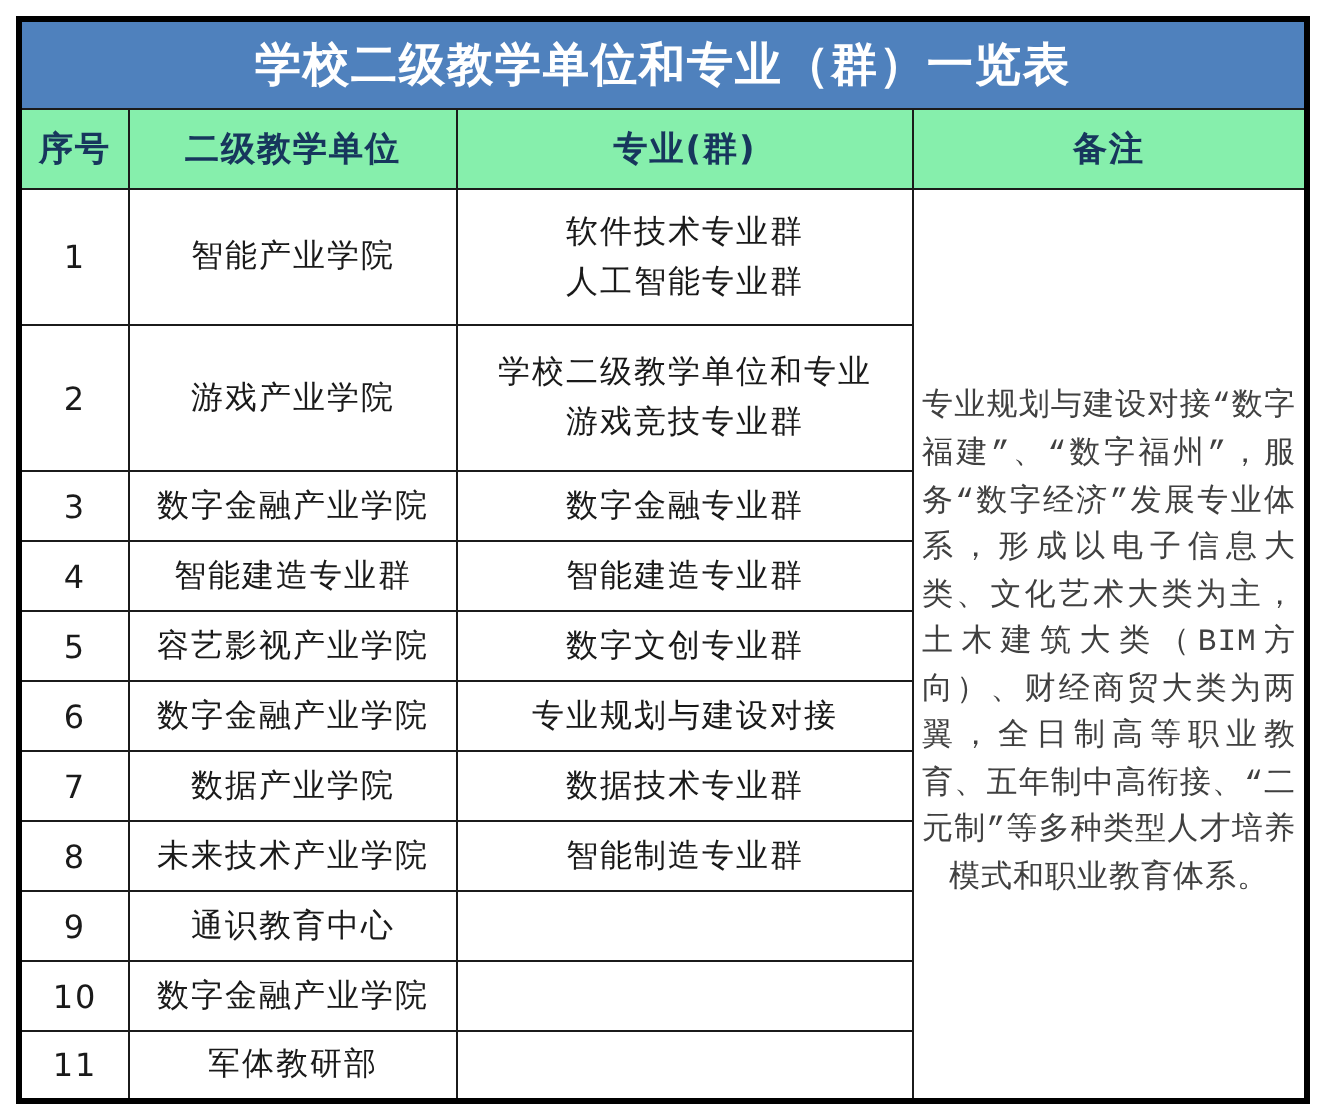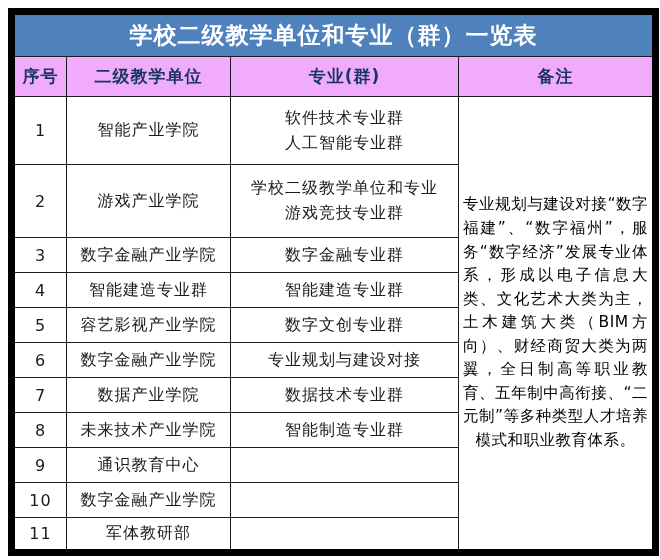--- a/index.html
+++ b/index.html
@@ -15,40 +15,40 @@
     background: #ffffff;
     overflow: hidden;
   }
   table.unit-table {
     position: absolute;
     left: 8px;
     top: 8px;
     width: 644px;
     border-collapse: collapse;
     table-layout: fixed;
-    border: 7px solid #000000;
+    border: 3px solid #000000;
   }
   table.unit-table td, table.unit-table th {
     border: 1.4px solid #1b1b1b;
     padding: 1px 4px;
     box-sizing: border-box;
     overflow: hidden;
   }
   .title-cell {
     background: #4f81bd;
     color: #ffffff;
     font-size: 23px;
     font-weight: bold;
     text-align: center;
     height: 45px;
     letter-spacing: 1px;
     border-bottom: 2.5px solid #1b1b1b;
   }
   .head-row th {
-    background: #f0abfc;
+    background: #86efac;
     color: #17365d;
     font-size: 17px;
     font-weight: bold;
     text-align: center;
     height: 40px;
     letter-spacing: 1px;
   }
   .body-row td {
     color: #1a1a1a;
     font-size: 16px;
@@ -59,26 +59,27 @@
   .no-cell { font-size: 16px; letter-spacing: 0; }
   .majors-cell { white-space: pre-line; line-height: 1.55; }
   .r-tall1 { height: 68px; }
   .r-tall2 { height: 73px; }
   .r-std   { height: 35px; }
   .remark-cell {
     vertical-align: middle;
     padding: 4px 7px;
   }
   .remark-text {
-    color: #000000;
+    color: #404040;
     font-size: 15.5px;
     line-height: 1.52;
     text-align: justify;
     text-align-last: center;
     letter-spacing: 0.5px;
+    font-family: Liberation Mono, monospace;
   }
 </style>
 </head>
 <body>
 
 <div class="page">
   <table class="unit-table">
     <colgroup>
       <col style="width:55px">
       <col style="width:164px">

